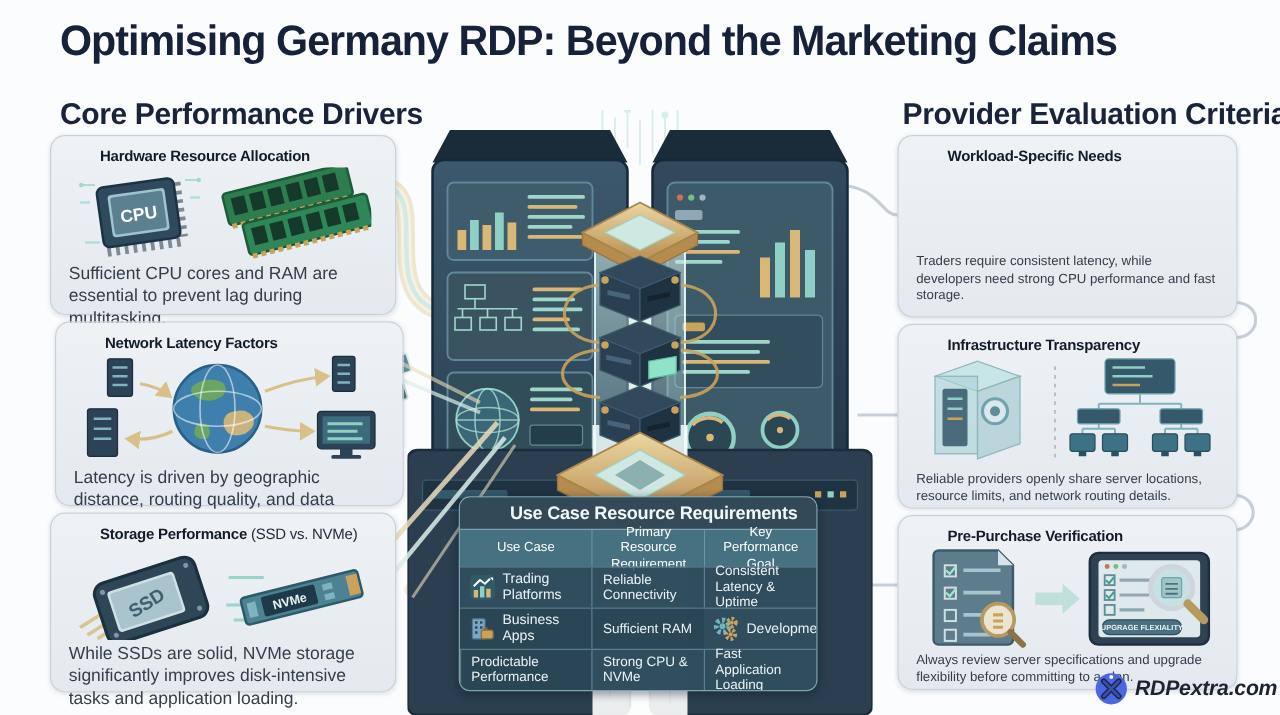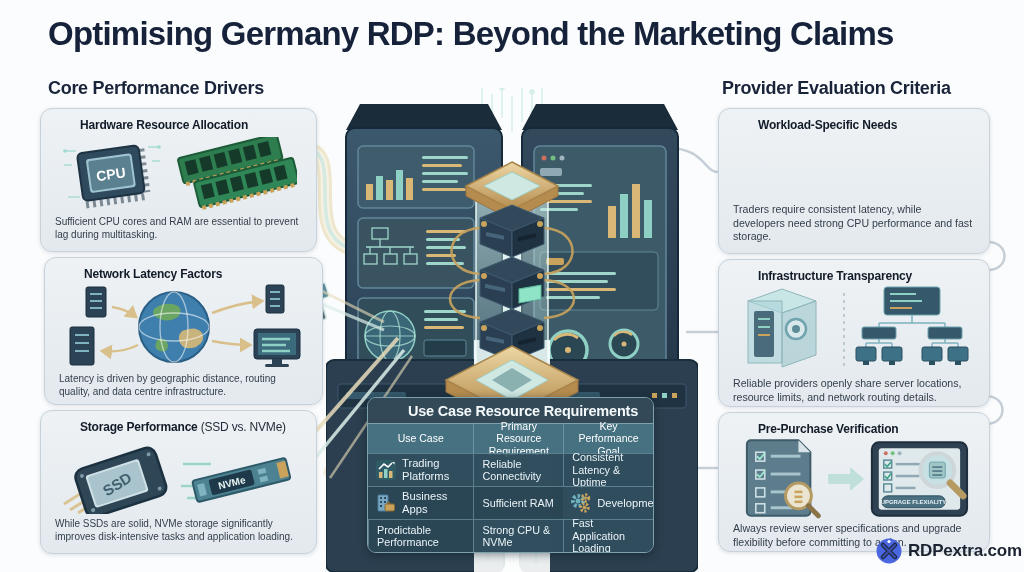--- a/index.html
+++ b/index.html
@@ -11,36 +11,36 @@
   .layer{position:absolute;left:0;top:0;width:1024px;height:572px;pointer-events:none;}
   #bg-connectors{z-index:0}
   #scene{position:absolute;left:326px;top:88px;width:372px;height:484px;z-index:1}
   #beams{z-index:1}
   .main-title{
     position:absolute;left:48px;top:14px;width:950px;z-index:2;
     font-size:34px;font-weight:bold;letter-spacing:-.8px;color:#16213a;
     transform:scaleX(.97);transform-origin:left center;white-space:nowrap;
   }
   .section-heading{
-    position:absolute;top:78px;z-index:2;font-size:18px;font-weight:bold;
+    position:absolute;top:78px;z-index:2;font-size:24px;font-weight:bold;
     letter-spacing:-.3px;color:#19243a;white-space:nowrap;
   }
   #left-heading{left:48px}
   #right-heading{left:722px}
   .card{
     position:absolute;z-index:2;box-sizing:border-box;
     background:linear-gradient(180deg,#eef2f5 0%,#e3e9ee 100%);
     border:1.5px solid #c6d1da;border-radius:12px;
     box-shadow:0 1px 4px rgba(30,50,70,.14);
     padding:10px 14px 9px;display:flex;flex-direction:column;
   }
   .card-title{font-size:12px;font-weight:bold;color:#121c28;letter-spacing:-.2px;line-height:1.1;margin-left:25px;}
   .card-title .suffix{font-weight:normal;color:#222d3a;}
   .icon-row{flex:1;display:flex;align-items:center;justify-content:space-around;margin:2px 0;}
-  .card-desc{font-size:10px;color:#333e4a;line-height:1.28;margin-top:auto;}
+  .card-desc{font-size:14px;color:#333e4a;line-height:1.28;margin-top:auto;}
   .card-desc.small{font-size:10.6px;}
   
   #card-hw{left:40px;top:108px;width:277px;height:144px;}
   #card-net{left:44px;top:257px;width:279px;height:148px;}
   #card-sto{left:40px;top:410px;width:277px;height:144px;}
   
   #card-wl{left:718px;top:108px;width:272px;height:146px;}
   #card-it{left:718px;top:259px;width:272px;height:148px;}
   #card-pp{left:718px;top:412px;width:272px;height:140px;}
   
@@ -66,21 +66,21 @@
   }
   .uc-cell.c2,.uc-cell.c3{border-left:1px solid rgba(150,190,205,.45);}
   .uc-cell.alt{background:rgba(42,70,86,.85);}
   .uc-usecase{gap:6px;}
   .uc-usecase .lbl{font-size:11.2px;}
   .row-icon{flex:0 0 auto}
   
   .footer-brand{
     position:absolute;left:876px;top:538px;z-index:4;display:flex;align-items:center;gap:6px;
   }
-  .brand-text{font-size:17px;font-weight:bold;color:#1b2430;letter-spacing:-.2px;}
+  .brand-text{font-size:17px;font-weight:bold;color:#1b2430;letter-spacing:-.2px;font-style:italic;}
 </style>
 </head>
 <body>
 
 <svg id="bg-connectors" class="layer" viewBox="0 0 1024 572">
   <g>
     <path d="M300,148 C352,146 296,238 356,250" fill="none" stroke="#ece3c4" stroke-width="14" stroke-linecap="round" opacity=".85"></path>
     <path d="M300,148 C352,146 296,238 356,250" fill="none" stroke="#f6f3e6" stroke-width="8" stroke-linecap="round" opacity=".9"></path>
     <path d="M300,148 C352,146 296,238 356,250" fill="none" stroke="#cfe8e0" stroke-width="3.5" stroke-linecap="round" opacity=".9"></path>
   </g>

